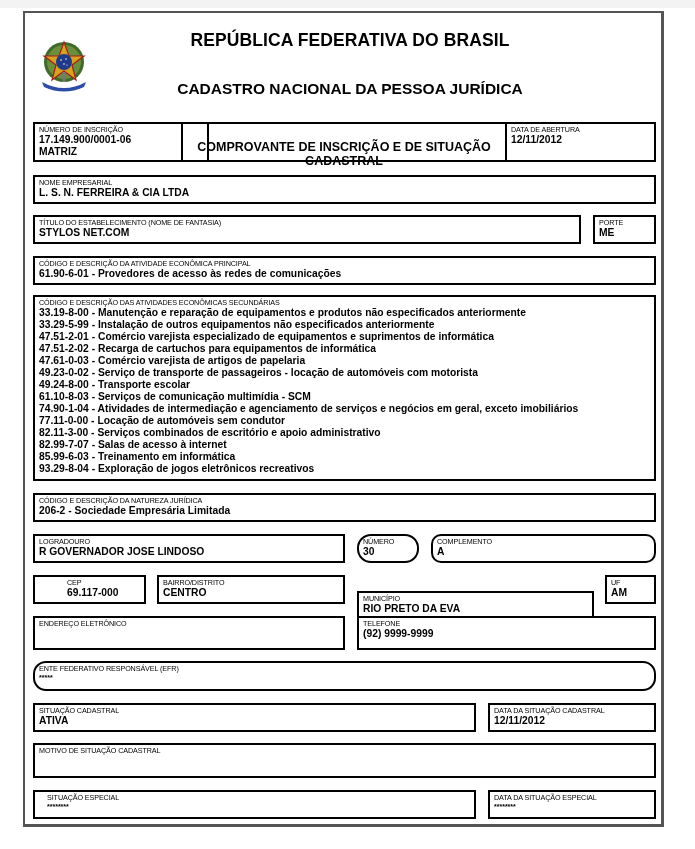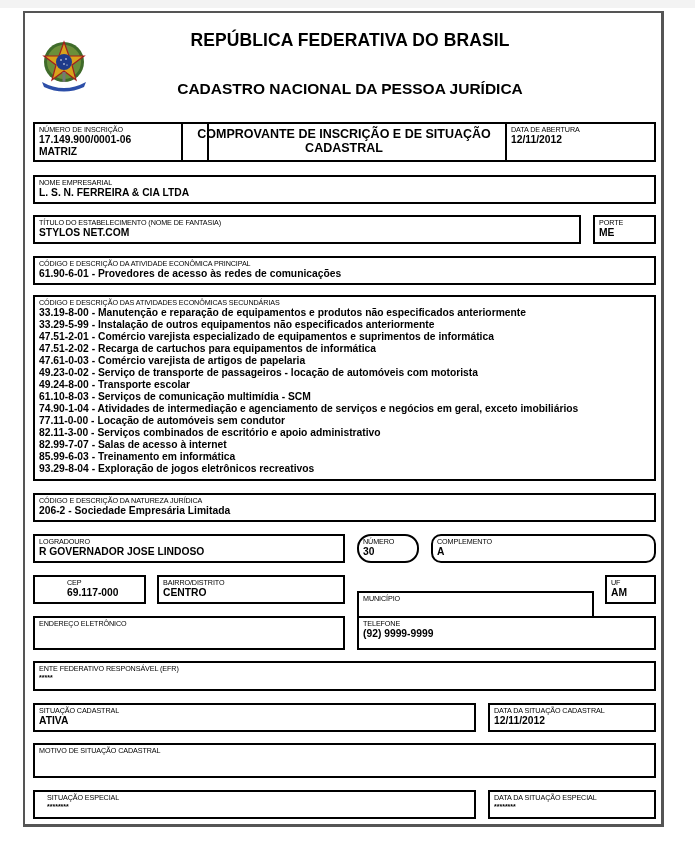--- a/index.html
+++ b/index.html
@@ -5,21 +5,21 @@
     html, body { margin: 0; padding: 0; background: #ffffff; }
     body { width: 695px; height: 849px; position: relative; overflow: hidden; font-family: "Liberation Sans", sans-serif; color: #000; }
     .topbar { position: absolute; left: 0; top: 0; width: 695px; height: 8px; background: #f3f3f3; }
     .frame { position: absolute; left: 23px; top: 11px; width: 641px; height: 816px; border: 2px solid #555; border-right-width: 3px; border-bottom-width: 3px; background: #fff; box-sizing: border-box; }
     .box { position: absolute; border: 2px solid #000; box-sizing: border-box; padding: 1px 4px 0 4px; background: #fff; }
     .lbl { display: block; font-size: 7.2px; line-height: 9px; letter-spacing: -0.1px; text-transform: uppercase; white-space: nowrap; }
     .val { display: block; font-size: 10.3px; line-height: 12px; font-weight: bold; white-space: nowrap; }
     .val.small { font-size: 7px; line-height: 9px; }
     .h1 { position: absolute; left: 140px; width: 420px; top: 30px; text-align: center; font-weight: bold; font-size: 17.5px; letter-spacing: 0.1px; }
     .h2 { position: absolute; left: 140px; width: 420px; top: 80px; text-align: center; font-weight: bold; font-size: 15.5px; }
-    .title-box { position: absolute; left: 181px; top: 122px; width: 326px; height: 40px; border: 2px solid #000; box-sizing: border-box; text-align: center; font-weight: bold; font-size: 12.5px; line-height: 14px; padding-top: 3px; }
+    .title-box { position: absolute; left: 181px; top: 122px; width: 326px; height: 40px; border: 2px solid #000; box-sizing: border-box; text-align: center; font-weight: bold; font-size: 12.5px; line-height: 14px; padding-top: 16px; }
     .emblem { position: absolute; left: 38px; top: 38px; width: 52px; height: 56px; }
     .list-line { display: block; font-size: 10.3px; line-height: 12px; font-weight: bold; white-space: nowrap; }
   </style>
 </head>
 <body>
 
 <div class="topbar"></div>
 
 <div class="frame"></div>
 
@@ -108,36 +108,37 @@
 <div class="box" style="left:33px; top:575px; width:113px; height:29px;padding-left:32px;">
   <span class="lbl">CEP</span>
   <span class="val">69.117-000</span>
 </div>
 <div class="box" style="left:157px; top:575px; width:188px; height:29px;">
   <span class="lbl">BAIRRO/DISTRITO</span>
   <span class="val">CENTRO</span>
 </div>
 <div class="box" style="left:357px; top:575px; width:237px; height:29px;margin-top:16px;">
   <span class="lbl">MUNICÍPIO</span>
+  <span class="val">RIO PRETO DA EVA</span>
 </div>
 <div class="box" style="left:605px; top:575px; width:51px; height:29px;">
   <span class="lbl">UF</span>
   <span class="val">AM</span>
 </div>
 
 <div class="box" style="left:33px; top:616px; width:312px; height:34px;">
   <span class="lbl">ENDEREÇO ELETRÔNICO</span>
   <span class="val"></span>
 </div>
 <div class="box" style="left:357px; top:616px; width:299px; height:34px;">
   <span class="lbl">TELEFONE</span>
   <span class="val">(92) 9999-9999</span>
 </div>
 
-<div class="box" style="left:33px; top:661px; width:623px; height:30px;">
+<div class="box" style="left:33px; top:661px; width:623px; height:30px;border-radius:13px;">
   <span class="lbl">ENTE FEDERATIVO RESPONSÁVEL (EFR)</span>
   <span class="val small">*****</span>
 </div>
 
 <div class="box" style="left:33px; top:703px; width:443px; height:29px;">
   <span class="lbl">SITUAÇÃO CADASTRAL</span>
   <span class="val">ATIVA</span>
 </div>
 <div class="box" style="left:488px; top:703px; width:168px; height:29px;">
   <span class="lbl">DATA DA SITUAÇÃO CADASTRAL</span>

